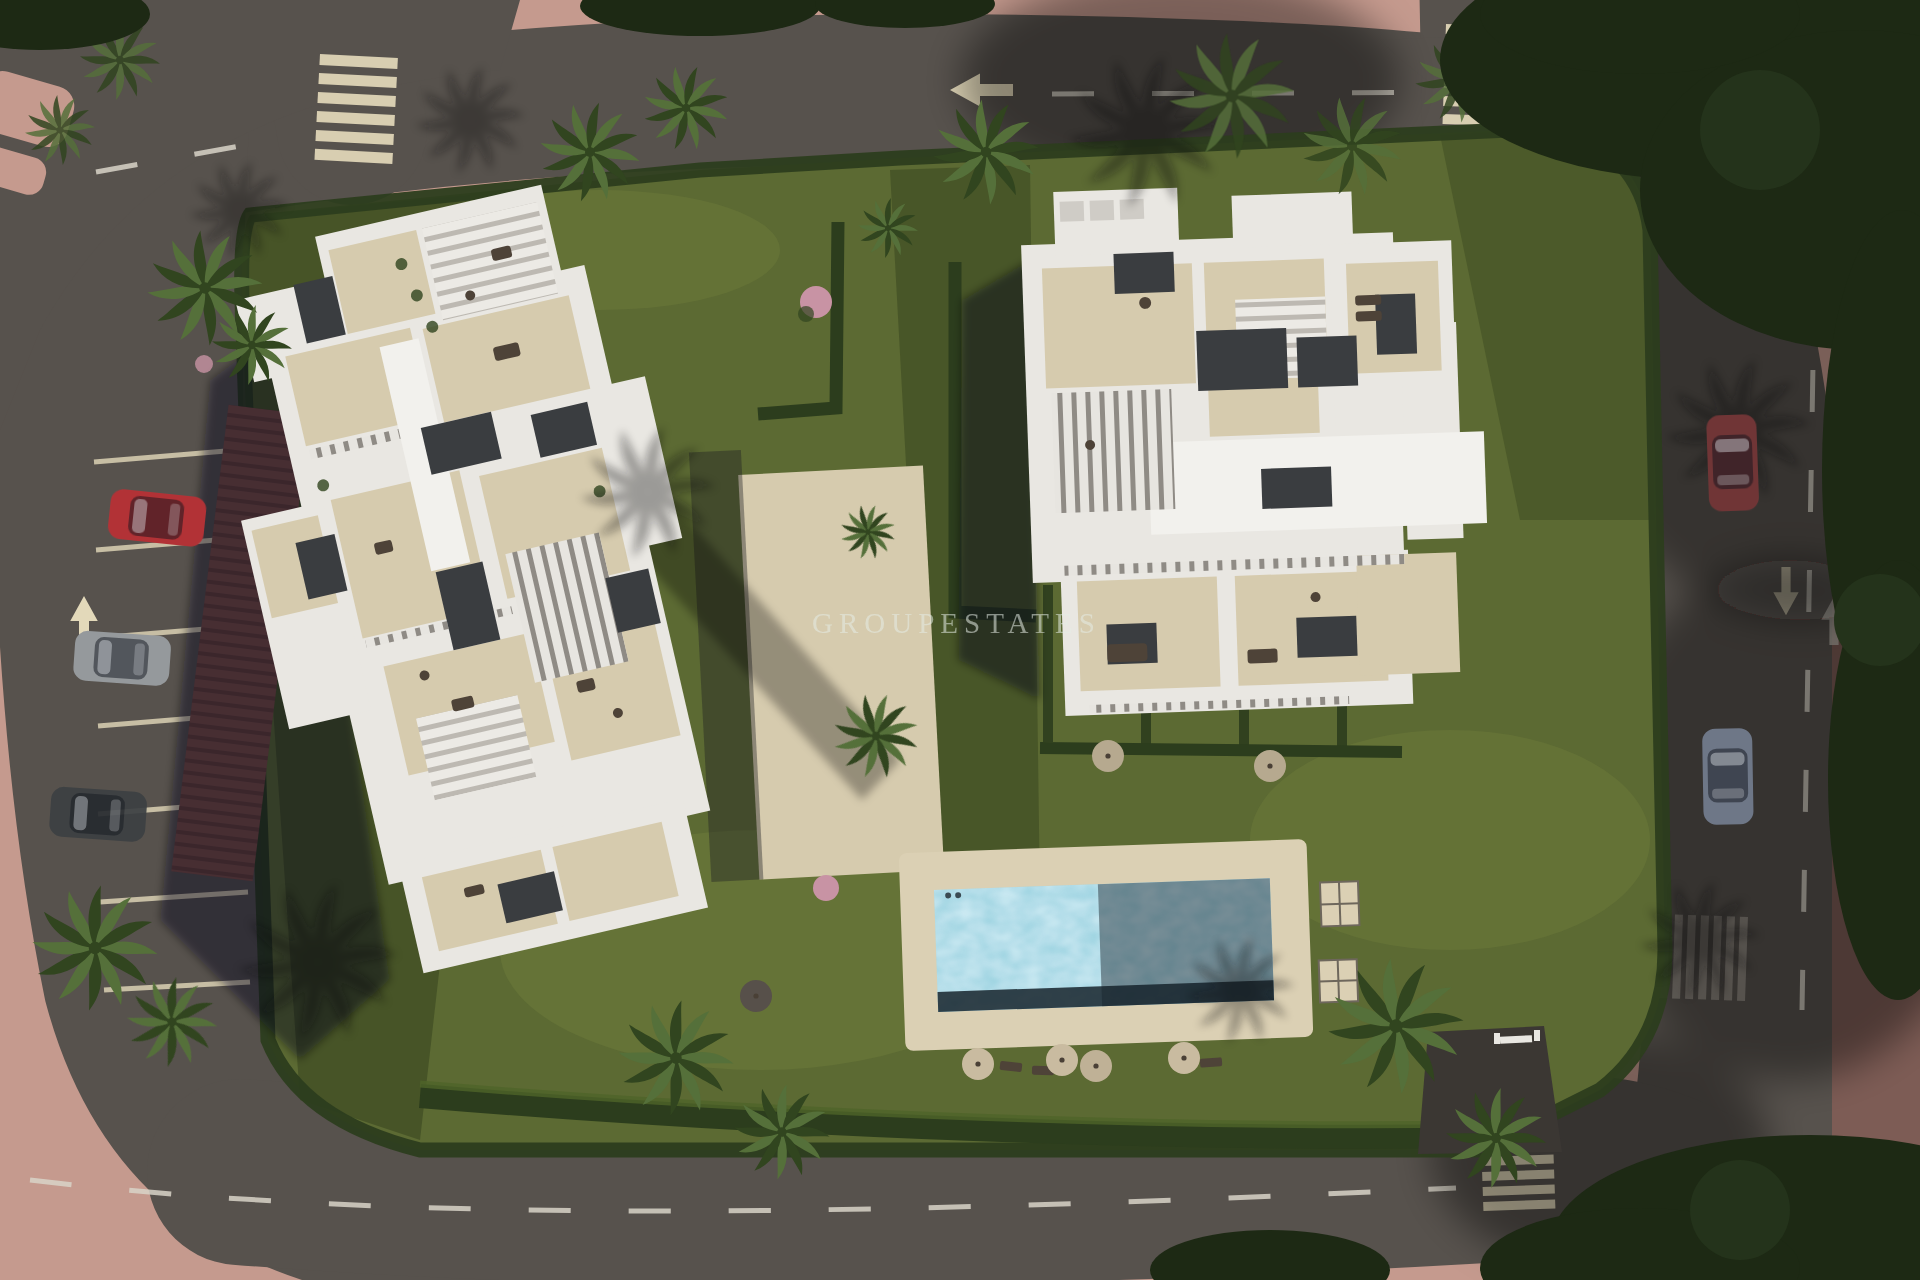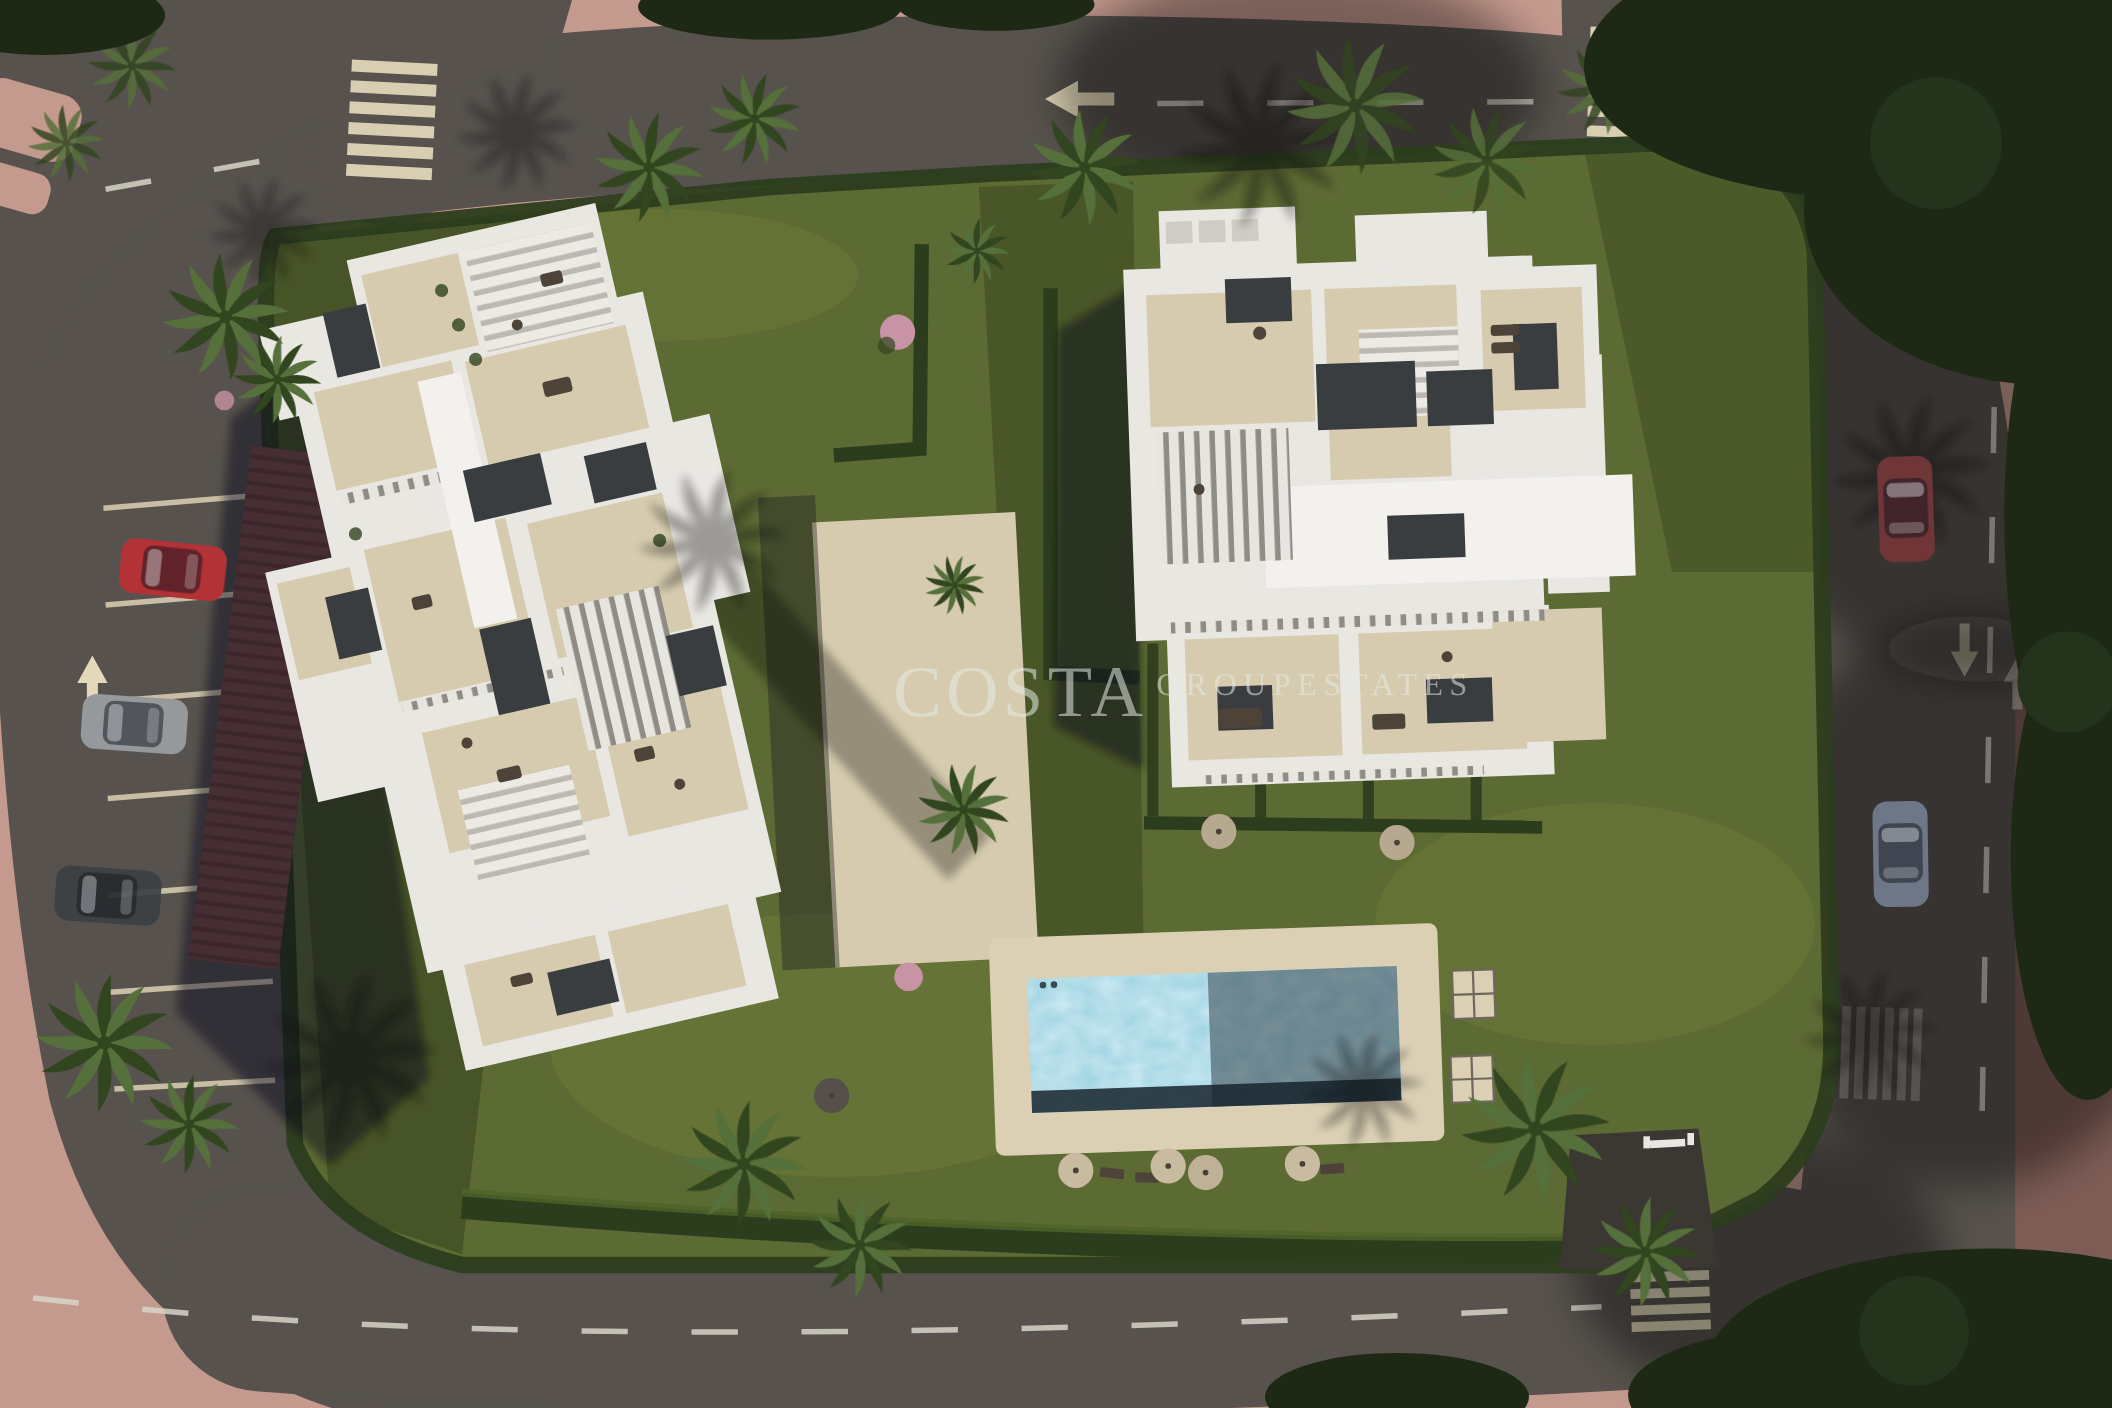--- a/index.html
+++ b/index.html
@@ -452,19 +452,18 @@
     <ellipse cx="700" cy="6" rx="120" ry="30"></ellipse>
     <ellipse cx="905" cy="4" rx="90" ry="24"></ellipse>
     <ellipse cx="40" cy="14" rx="110" ry="36"></ellipse>
     <circle cx="1760" cy="130" r="60" fill="#24331b"></circle>
     <circle cx="1880" cy="620" r="46" fill="#24331b"></circle>
     <circle cx="1740" cy="1210" r="50" fill="#24331b"></circle>
   </g>
 </svg>
 
 <div class="watermark">
-  <span class="wm-big">COSTA</span>
   <span class="wm-col">
     <span class="wm-small">GROUP</span>
     <span class="wm-small">ESTATES</span>
   </span>
 </div>
 </div>
 
 </body></html>

